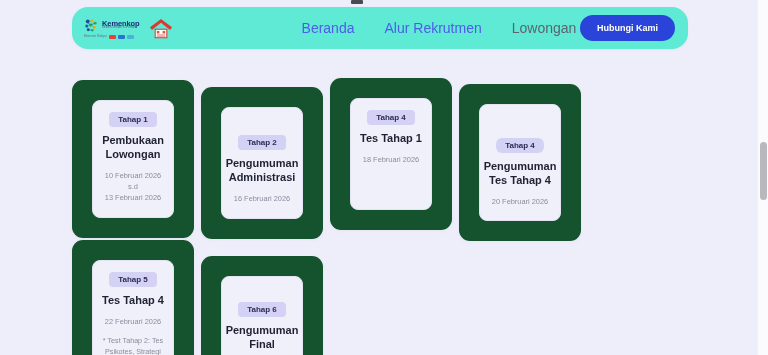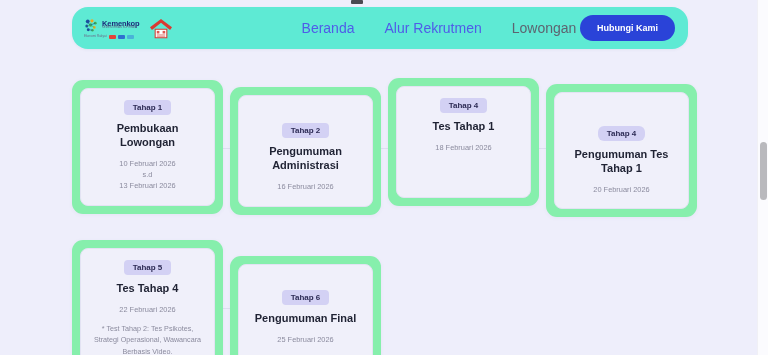--- a/index.html
+++ b/index.html
@@ -114,24 +114,24 @@
   
   .connector {
     position: absolute;
     height: 1px;
     background: #dedef0;
     z-index: 1;
   }
 
   .card-outer {
     position: relative;
-    width: 151px;
-    background: #86efac;
+    width: 122px;
+    background: #14532d;
     border-radius: 11px;
-    padding: 8px;
+    padding: 20px;
     box-shadow: 0 1px 4px rgba(80,80,130,0.06);
     z-index: 5;
     flex: 0 0 auto;
   }
   .card-gap { flex: 0 0 auto; width: 7px; }
 
   .card-inner {
     background: #f0f0fa;
     border: 1px solid #e3e3f3;
     border-radius: 8px;
@@ -294,21 +294,21 @@
           <div class="card-title">Tes Tahap 1</div>
           <div class="card-date">18 Februari 2026</div>
         </div>
       </div>
 
       <div class="card-gap"></div>
 
       <div class="card-outer off-4">
         <div class="card-inner">
           <span class="badge" style="margin-top:22px;border-radius:6px;">Tahap 4</span>
-          <div class="card-title">Pengumuman Tes Tahap 1</div>
+          <div class="card-title">Pengumuman Tes Tahap 4</div>
           <div class="card-date">20 Februari 2026</div>
         </div>
       </div>
     </div>
 
     <div class="row row-2">
 
       <div class="card-outer off-0">
         <div class="card-inner tall">
           <span class="badge">Tahap 5</span>

